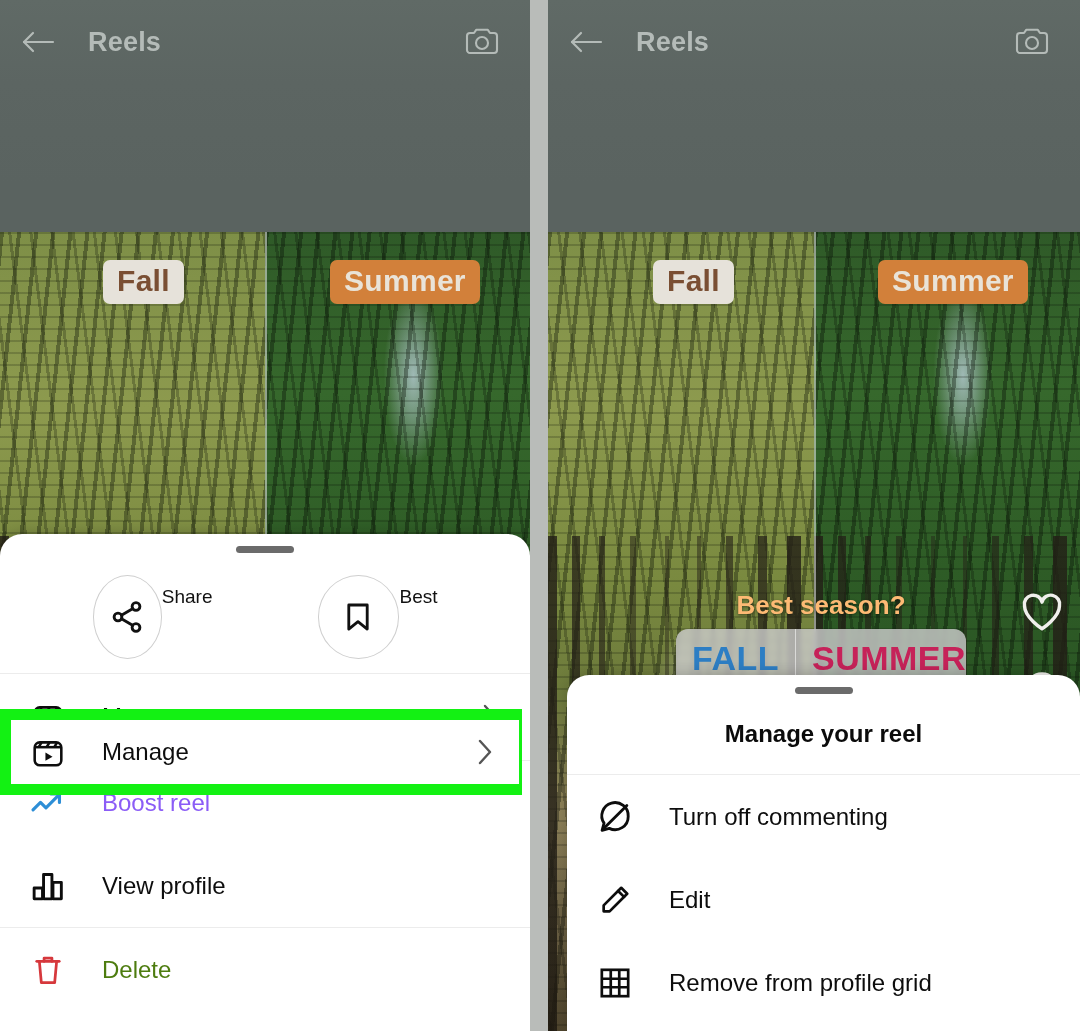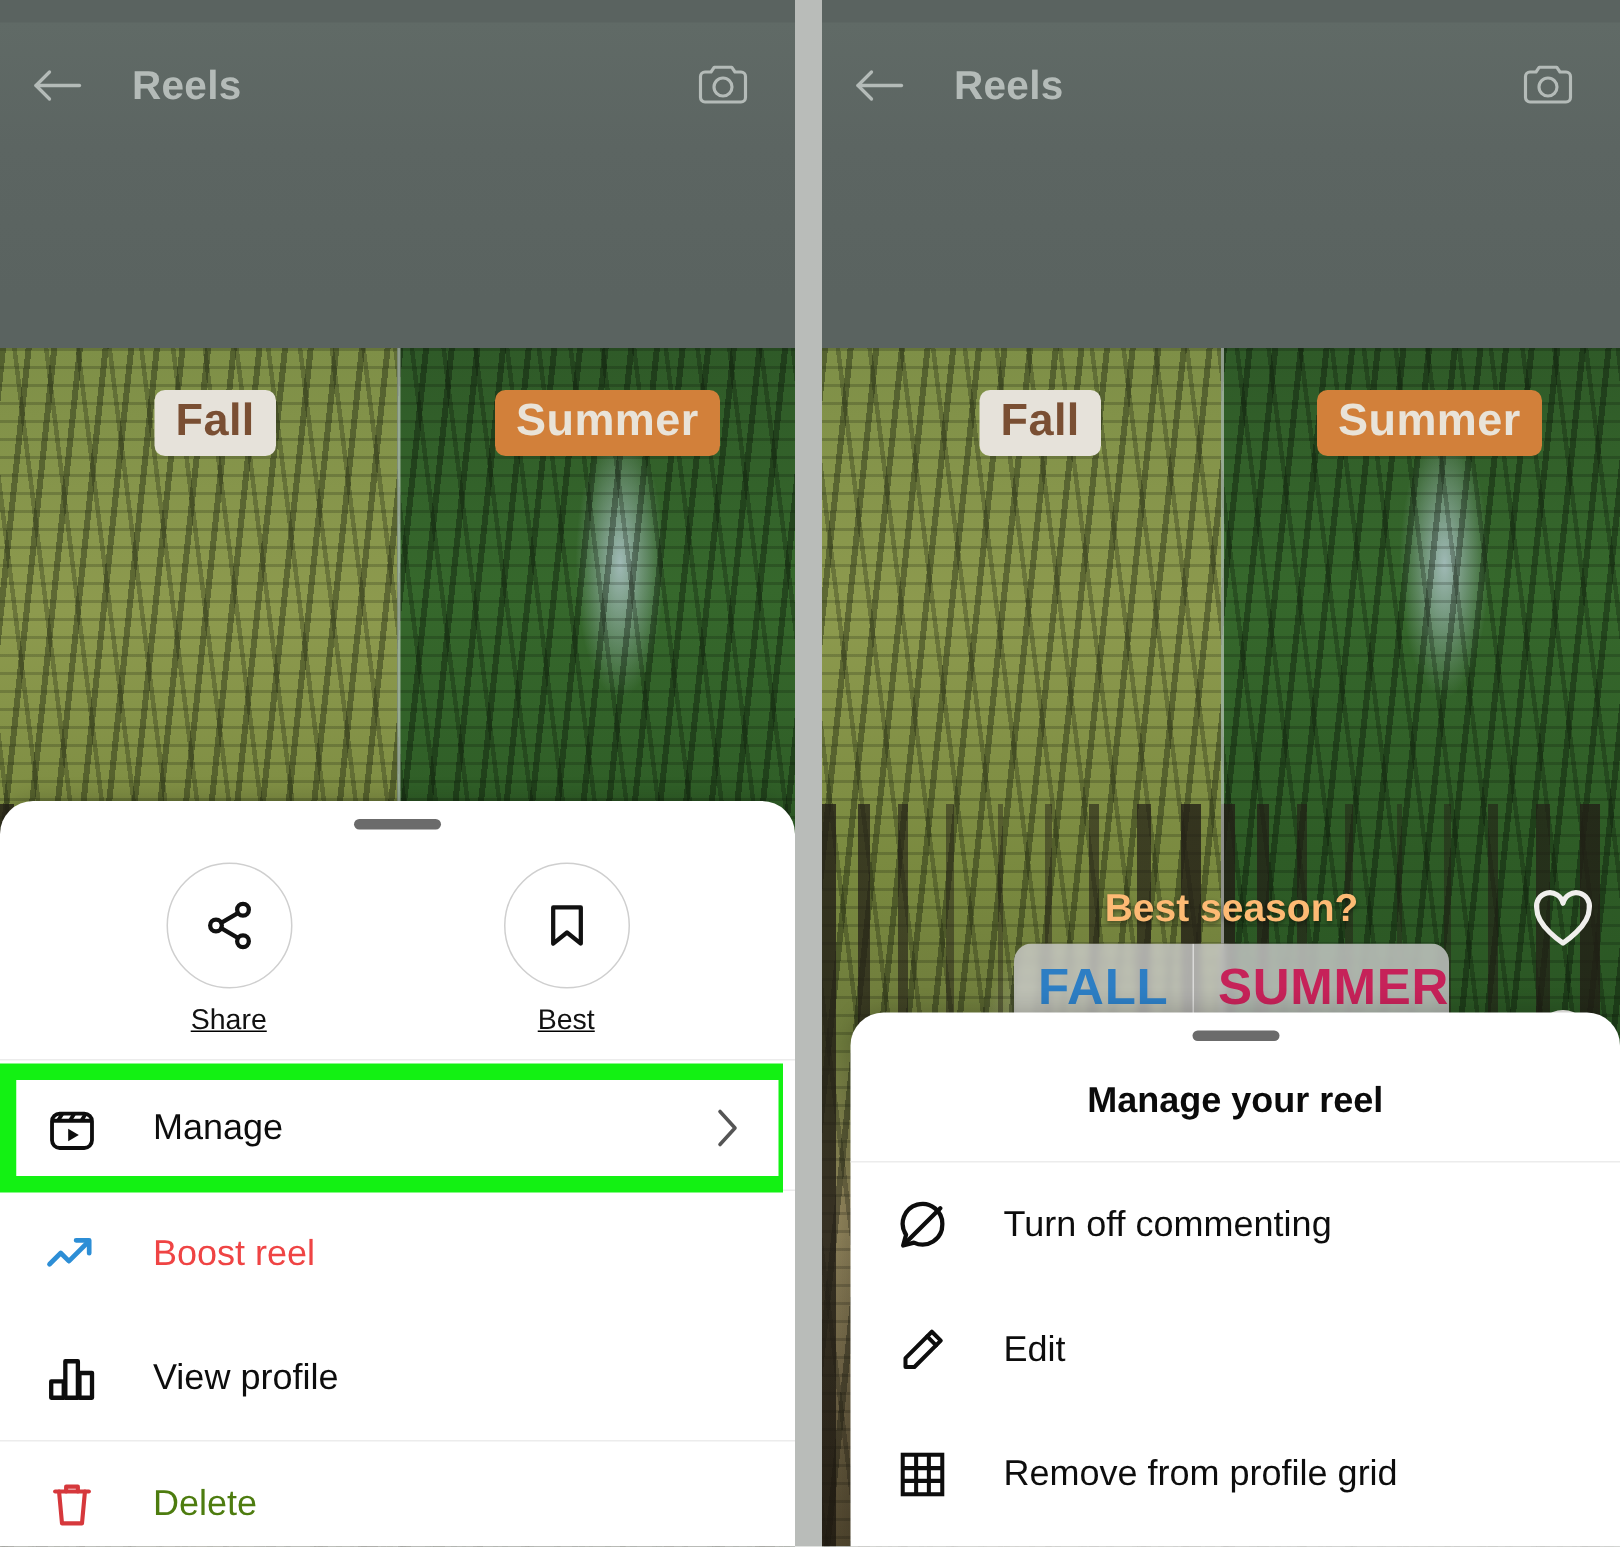--- a/index.html
+++ b/index.html
@@ -20,21 +20,21 @@
     height: 1031px;
     overflow: hidden;
     background: #5a6360;
   }
   .panel.left  { width: 530px; }
   .gutter      { width: 18px; height: 1031px; background: #b9bcb9; }
   .panel.right { width: 532px; }
 
   
   .reel-header {
-    position: absolute; top: 15px; left: 0; right: 0;
+    position: absolute; top: 0; left: 0; right: 0;
     height: 184px;
     background: linear-gradient(180deg,#606a66 0%, #5c6562 45%, #5a6360 100%);
     z-index: 4;
   }
   .reel-header .bar {
     position: absolute; top: 18px; left: 0; right: 0;
     height: 48px;
     display: flex; align-items: center;
   }
   .back-arrow { margin-left: 18px; width: 40px; height: 40px; display:flex; align-items:center; justify-content:center; }
@@ -150,40 +150,40 @@
     background:#6b6b6b; margin: 12px auto 0;
   }
   .sheet-title {
     text-align:center; font-size: 24px; font-weight: bold;
     color:#0b0b0b; padding: 26px 0 26px;
     border-bottom: 1px solid #ececec;
   }
 
   
   .quick-row { display:flex; justify-content:space-around; padding: 22px 40px 14px; }
-  .quick { display:flex; flex-direction:column; align-items:center; width:120px;text-decoration:underline; }
+  .quick { display:flex; flex-direction:row; align-items:flex-start; width:120px; }
   .quick .circle {
     width: 84px; height: 84px; border-radius:50%;
     border: 1.5px solid #cfcfcf;
     display:flex; align-items:center; justify-content:center;
     background:#fff;
   }
   .quick .lbl { margin-top: 11px; font-size:19px; color:#111; }
 
   .sep { height:1px; background:#ececec; }
 
   .row {
     display:flex; align-items:center;
     height: 83px; padding: 0 26px;
     position: relative;
   }
   .row .ic { width: 44px; display:flex; align-items:center; justify-content:center; flex:none;}
   .row .txt { margin-left: 32px; font-size: 24px; color:#0d0d0d; }
   .row .chev { position:absolute; right: 30px; display:flex; align-items:center;}
-  .row.boost  .txt { color:#ef4444; }
+  .row.boost  .txt { color:#8b5cf6; }
   .row.delete .txt { color:#4d7c0f; }
 
   
   .highlight {
     position:absolute; left: 0; right: 8px;
     border: 11px solid #13f113;
     background:#fff;
     z-index: 12;
   }
 </style>

